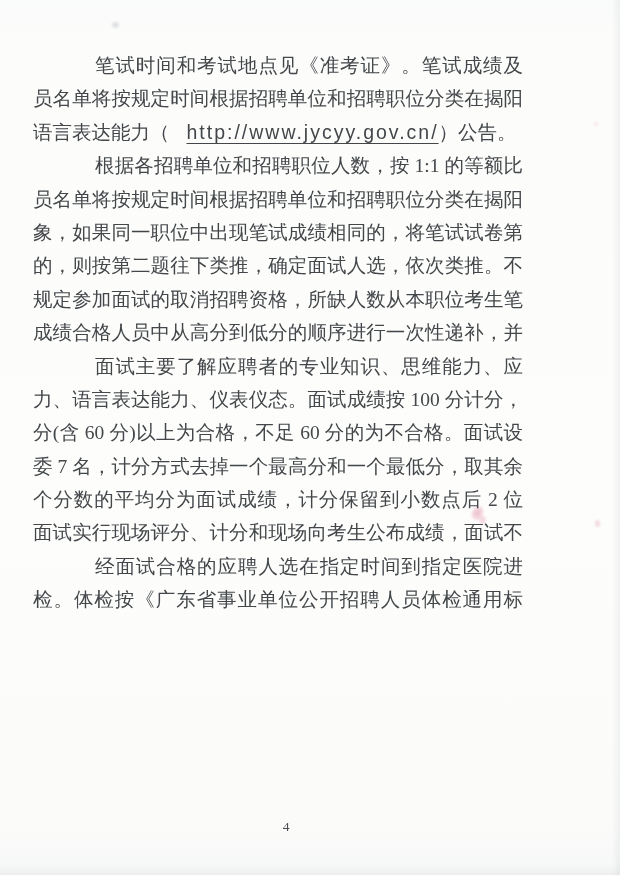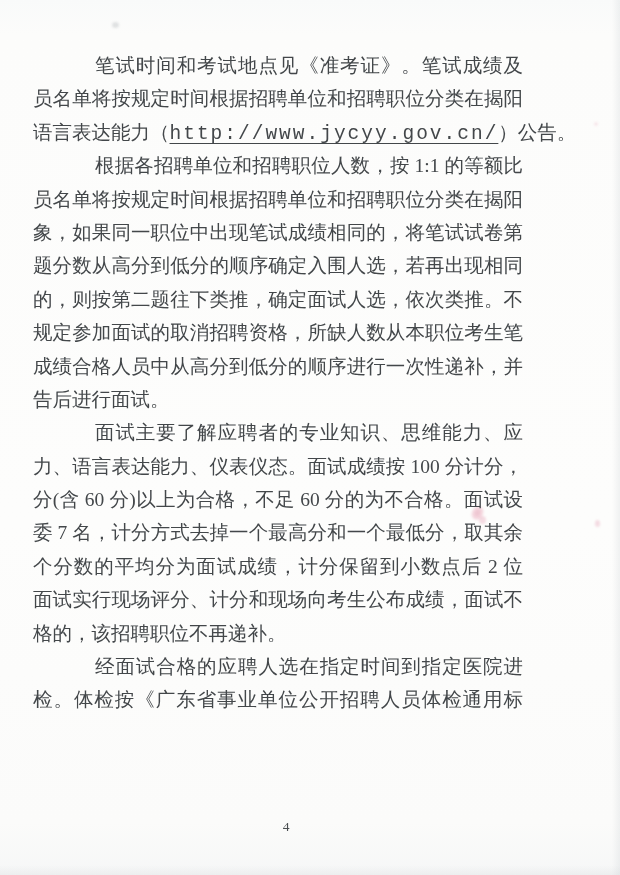--- a/index.html
+++ b/index.html
@@ -47,21 +47,22 @@
     text-align-last:justify;
     overflow:hidden;
   }
   .end{text-align:left;}
   .ind{text-indent:62px;}
   .head{font-weight:700;color:#393d40;text-indent:62px;}
   .url{
     text-decoration:underline;
     text-underline-offset:4px;
     letter-spacing:2px;
-    font-family:Liberation Mono, monospace;
+    font-family:Liberation Sans, sans-serif;
+    margin-left:17px;
   }
   .page-num{
     position:absolute;left:262px;top:819px;width:48px;
     text-align:center;font-size:13.5px;color:#4a4e51;
   }
 </style>
 </head>
 <body>
 
 <div class="page">
@@ -74,31 +75,28 @@
   <div class="speck speck-pink-edge"></div>
   <div class="speck speck-pink-edge2"></div>
 
   <div class="text-block">
     <div class="ln ind fill">笔试时间和考试地点见《准考证》。笔试成绩及面试人</div>
     <div class="ln fill">员名单将按规定时间根据招聘单位和招聘职位分类在揭阳产</div>
     <div class="ln end"><span>语言表达能力（</span><span class="url">http://www.jycyy.gov.cn/</span><span>）公告。</span></div>
     <div class="ln ind fill">根据各招聘单位和招聘职位人数，按 1:1 的等额比例在</div>
     <div class="ln fill">员名单将按规定时间根据招聘单位和招聘职位分类在揭阳产</div>
     <div class="ln fill">象，如果同一职位中出现笔试成绩相同的，将笔试试卷第一</div>
-    <div class="ln fill">题分数从高分到低分的顺序确定入围人选，若再出现相同</div>
     <div class="ln fill">的，则按第二题往下类推，确定面试人选，依次类推。不按</div>
     <div class="ln fill">规定参加面试的取消招聘资格，所缺人数从本职位考生笔试</div>
     <div class="ln fill">成绩合格人员中从高分到低分的顺序进行一次性递补，并公</div>
-    <div class="ln end">告后进行面试。</div>
     <div class="ln ind fill">面试主要了解应聘者的专业知识、思维能力、应变能</div>
     <div class="ln fill">力、语言表达能力、仪表仪态。面试成绩按 100 分计分，60</div>
     <div class="ln fill">分(含 60 分)以上为合格，不足 60 分的为不合格。面试设评</div>
     <div class="ln fill">委 7 名，计分方式去掉一个最高分和一个最低分，取其余五</div>
     <div class="ln fill">个分数的平均分为面试成绩，计分保留到小数点后 2 位数。</div>
     <div class="ln fill">面试实行现场评分、计分和现场向考生公布成绩，面试不合</div>
-    <div class="ln end">格的，该招聘职位不再递补。</div>
     <div class="ln ind fill">经面试合格的应聘人选在指定时间到指定医院进行体</div>
     <div class="ln fill">检。体检按《广东省事业单位公开招聘人员体检通用标准》</div>
   </div>
 
   <div class="page-num">4</div>
 
 </div>
 
 </body></html>

